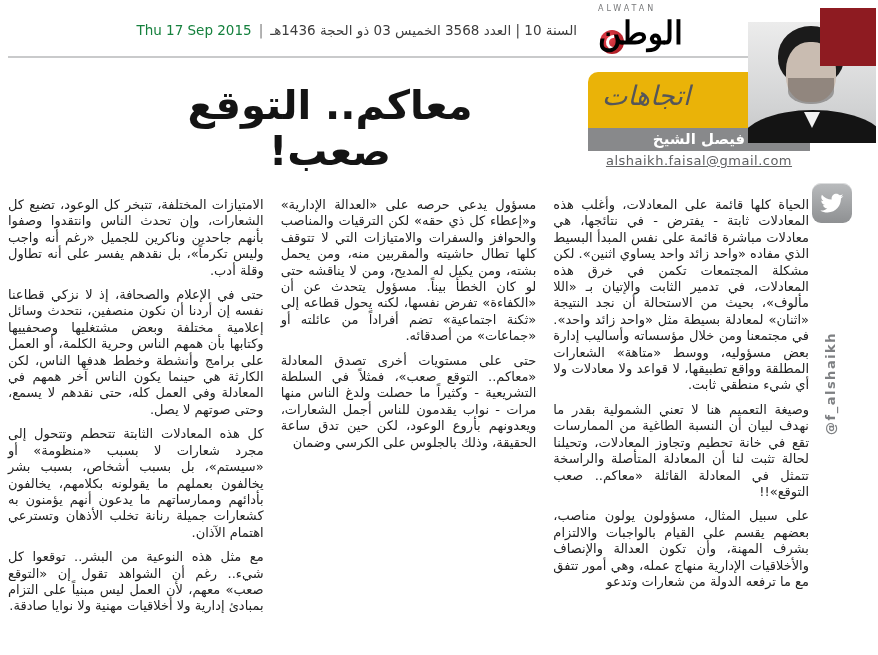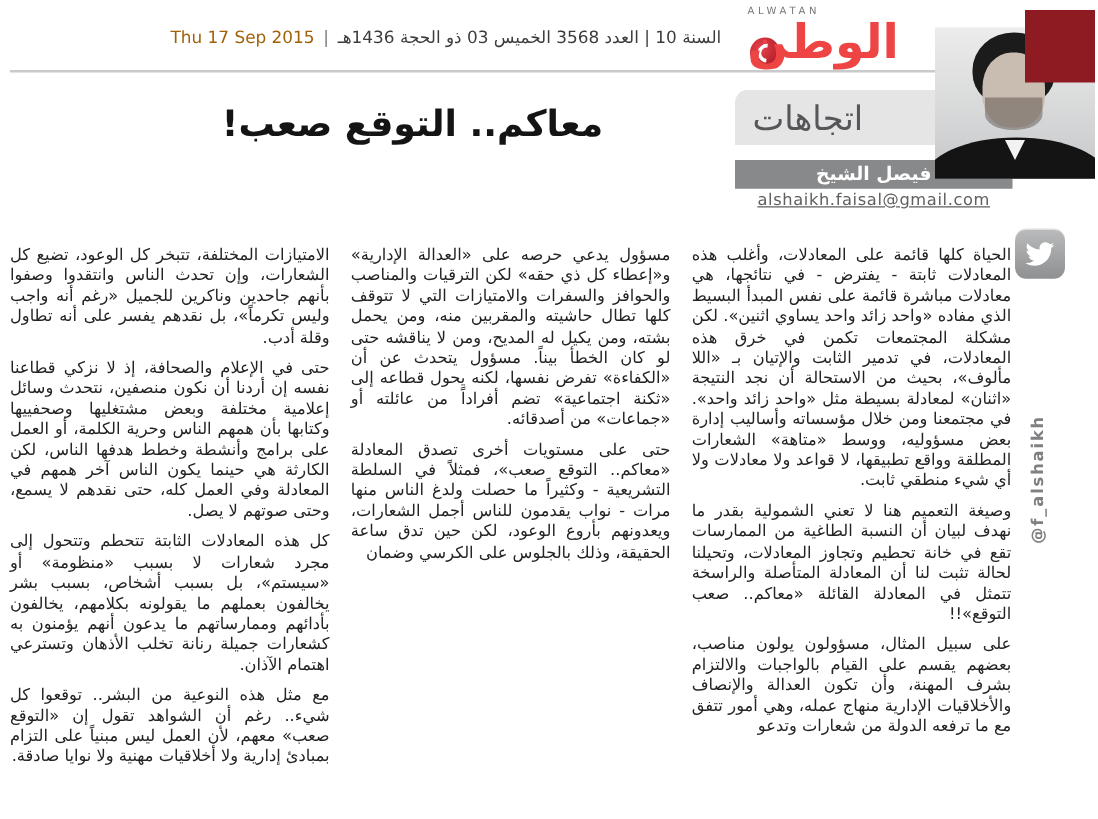--- a/index.html
+++ b/index.html
@@ -3,28 +3,28 @@
 <meta charset="utf-8">
 <style>
   html,body{margin:0;padding:0;background:#fff;}
   .page{position:relative;width:878px;height:655px;background:#ffffff;overflow:hidden;
         font-family:"DejaVu Sans",sans-serif;color:#1f1f1f;}
 
   
   .dateline{position:absolute;left:85px;top:22px;width:492px;direction:rtl;
             font-size:13.5px;color:#3c3c3c;text-align:right;white-space:nowrap;}
   .dateline .sep{margin:0 7px;color:#7a7a7a;}
-  .dateline .eng{color:#a16207;}
+  .dateline .eng{color:#15803d;}
 
   .toprule{position:absolute;left:8px;top:56px;width:800px;height:2px;background:#c9cacb;}
 
   
   .logo{position:absolute;left:598px;top:4px;width:135px;height:52px;}
   .logo .latin{font-size:8px;letter-spacing:3px;color:#77787a;display:block;margin-bottom:0;}
-  .logo .ar{font-size:38px;font-weight:bold;color:#ef4444;line-height:40px;display:block;position:relative;z-index:2;}
+  .logo .ar{font-size:32px;font-weight:bold;color:#000000;line-height:40px;display:block;position:relative;z-index:2;font-family:Liberation Serif, serif;}
   .logo .mark{position:absolute;left:2px;bottom:2px;width:24px;height:24px;border-radius:50%;
               background:radial-gradient(circle at 35% 35%,#e8434e,#9c1118);z-index:1;}
   .logo .mark:after{content:"";position:absolute;left:6px;top:5px;width:9px;height:9px;
               border:3px solid transparent;border-top-color:#fff;border-left-color:#fff;
               border-radius:50%;transform:rotate(-40deg);}
 
   
   .redbox{position:absolute;left:820px;top:8px;width:56px;height:58px;background:#8e1b21;z-index:5;}
 
   
@@ -35,32 +35,32 @@
   .photo .face{position:absolute;left:38px;top:20px;width:50px;height:60px;background:#c9bcb1;
          border-radius:46% 46% 42% 42%;}
   .photo .beard{position:absolute;left:40px;top:56px;width:46px;height:26px;background:rgba(40,35,32,.35);
          border-radius:0 0 48% 48%;}
   .photo .suit{position:absolute;left:-8px;top:88px;width:146px;height:40px;background:#141414;
          border-radius:55% 55% 0 0/90% 90% 0 0;}
   .photo .shirt{position:absolute;left:56px;top:90px;width:0;height:0;
          border-left:8px solid transparent;border-right:8px solid transparent;border-top:16px solid #f2f2f2;}
 
   
-  .sectionbox{position:absolute;left:588px;top:72px;width:222px;height:44px;background:#e5e5e5;
-              border-radius:10px 0 0 0;z-index:1;}
+  .sectionbox{position:absolute;left:588px;top:72px;width:222px;height:56px;background:#eab308;
+              border-radius:10px 0 0 0;z-index:1;font-style:italic;}
   .sectionbox .label{position:absolute;right:auto;left:14px;top:8px;font-size:27px;color:#55565a;direction:rtl;}
   .authorbar{position:absolute;left:588px;top:128px;width:222px;height:23px;background:#88898b;z-index:2;}
   .authorbar .name{display:block;text-align:center;font-size:15px;font-weight:bold;color:#ffffff;
                    line-height:23px;direction:rtl;}
   .email{position:absolute;left:588px;top:153px;width:222px;text-align:center;font-size:13px;
          color:#5f6062;letter-spacing:.5px;text-decoration:underline;}
 
   
   .headline{position:absolute;left:140px;top:82px;width:380px;text-align:center;direction:rtl;
-            font-size:29px;font-weight:bold;color:#141414;}
+            font-size:40px;font-weight:bold;color:#141414;}
 
   
   .twitter-rail{position:absolute;left:812px;top:183px;width:46px;z-index:4;}
   .tw-icon{width:40px;height:40px;border-radius:9px;background:linear-gradient(180deg,#b9bbbd,#8e9092);
            display:flex;align-items:center;justify-content:center;box-shadow:inset 0 1px 0 rgba(255,255,255,.5);}
   .tw-handle{margin-top:12px;margin-left:11px;writing-mode:vertical-rl;transform:rotate(180deg);
              font-size:13px;font-weight:bold;color:#7e8083;letter-spacing:1.5px;height:200px;}
 
   
   .columns{position:absolute;left:8px;top:177px;width:801px;height:470px;direction:rtl;

